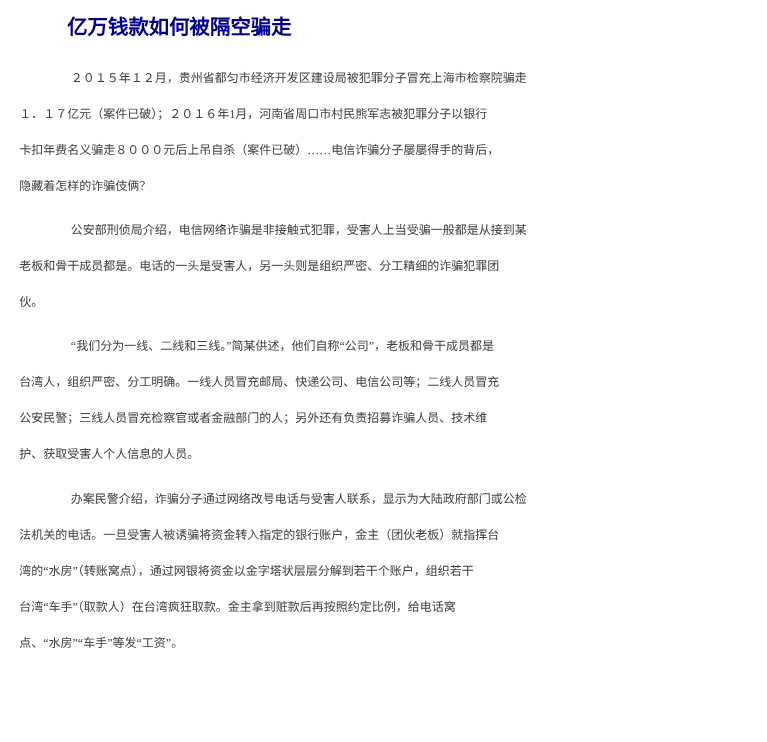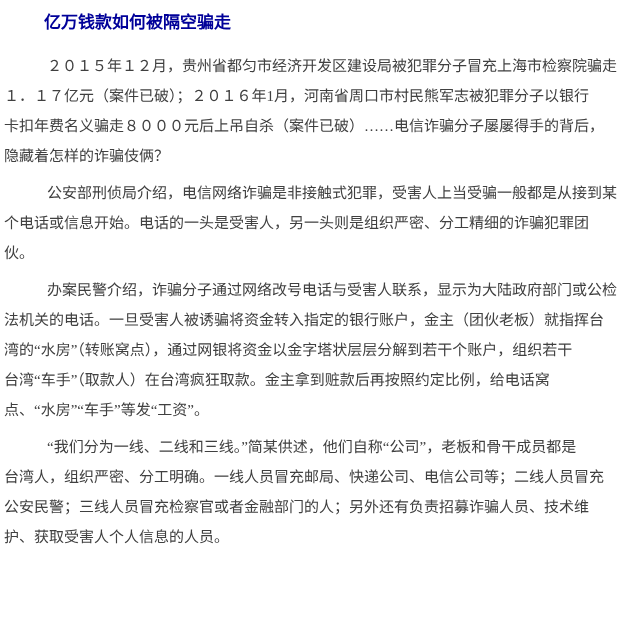--- a/index.html
+++ b/index.html
@@ -9,59 +9,59 @@
   }
   body {
     width: 639px;
     height: 618px;
     overflow: hidden;
     font-family: "Liberation Serif", serif;
   }
   .article {
     box-sizing: border-box;
     width: 639px;
-    padding: 8px 2px 0 4px;
+    padding: 8px 2px 0 16px;
   }
   .article-title {
     font-family: "Liberation Sans", sans-serif;
     font-size: 17px;
     font-weight: bold;
     color: #000099;
     margin: 4px 0 17px 40px;
     line-height: 22px;
   }
   .article-paragraph {
-    font-size: 15px;
+    font-size: 10px;
     line-height: 30px;
     color: #404040;
     margin: 0 0 7px 0;
     text-indent: 43px;
     white-space: pre-line;
     letter-spacing: 0;
   }
 </style>
 </head>
 <body>
 
 <div class="article">
   <h1 class="article-title">亿万钱款如何被隔空骗走</h1>
 
   <p class="article-paragraph">２０１５年１２月，贵州省都匀市经济开发区建设局被犯罪分子冒充上海市检察院骗走
 １．１７亿元（案件已破）；２０１６年1月，河南省周口市村民熊军志被犯罪分子以银行
 卡扣年费名义骗走８０００元后上吊自杀（案件已破）……电信诈骗分子屡屡得手的背后，
 隐藏着怎样的诈骗伎俩？</p>
 
   <p class="article-paragraph">公安部刑侦局介绍，电信网络诈骗是非接触式犯罪，受害人上当受骗一般都是从接到某
-个电话或信息开始。电话的一头是受害人，另一头则是组织严密、分工精细的诈骗犯罪团
+老板和骨干成员都是。电话的一头是受害人，另一头则是组织严密、分工精细的诈骗犯罪团
 伙。</p>
 
+
+  <p class="article-paragraph">“我们分为一线、二线和三线。”简某供述，他们自称“公司”，老板和骨干成员都是
+台湾人，组织严密、分工明确。一线人员冒充邮局、快递公司、电信公司等；二线人员冒充
+公安民警；三线人员冒充检察官或者金融部门的人；另外还有负责招募诈骗人员、技术维
+护、获取受害人个人信息的人员。</p>
 
   <p class="article-paragraph">办案民警介绍，诈骗分子通过网络改号电话与受害人联系，显示为大陆政府部门或公检
 法机关的电话。一旦受害人被诱骗将资金转入指定的银行账户，金主（团伙老板）就指挥台
 湾的“水房”（转账窝点），通过网银将资金以金字塔状层层分解到若干个账户，组织若干
 台湾“车手”（取款人）在台湾疯狂取款。金主拿到赃款后再按照约定比例，给电话窝
 点、“水房”“车手”等发“工资”。</p>
-
-  <p class="article-paragraph">“我们分为一线、二线和三线。”简某供述，他们自称“公司”，老板和骨干成员都是
-台湾人，组织严密、分工明确。一线人员冒充邮局、快递公司、电信公司等；二线人员冒充
-公安民警；三线人员冒充检察官或者金融部门的人；另外还有负责招募诈骗人员、技术维
-护、获取受害人个人信息的人员。</p>
 </div>
 
 </body></html>

